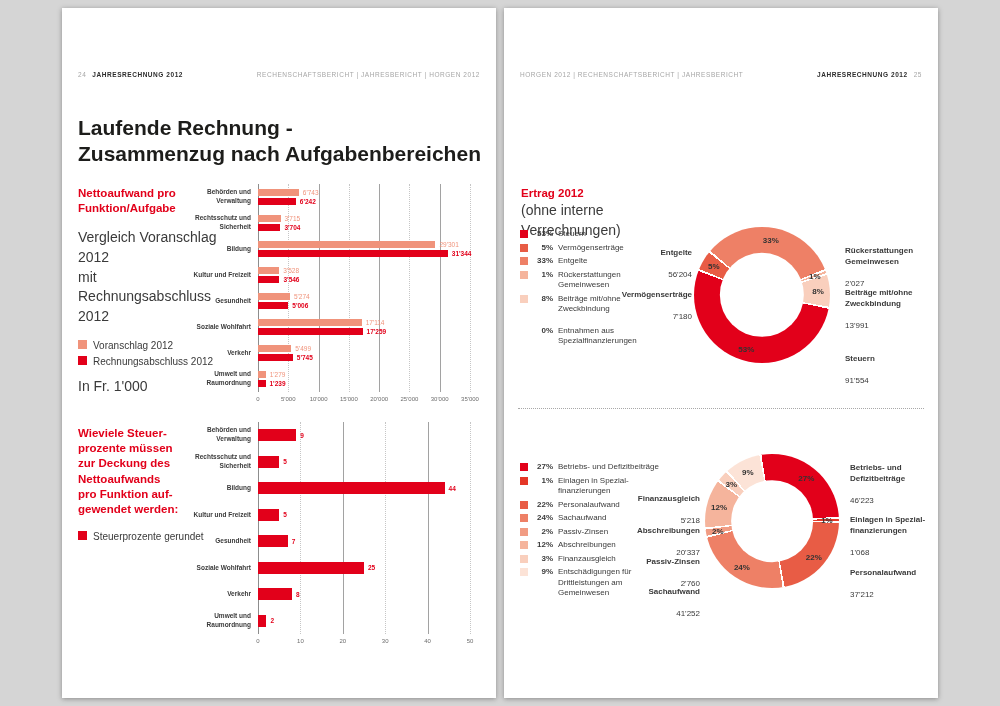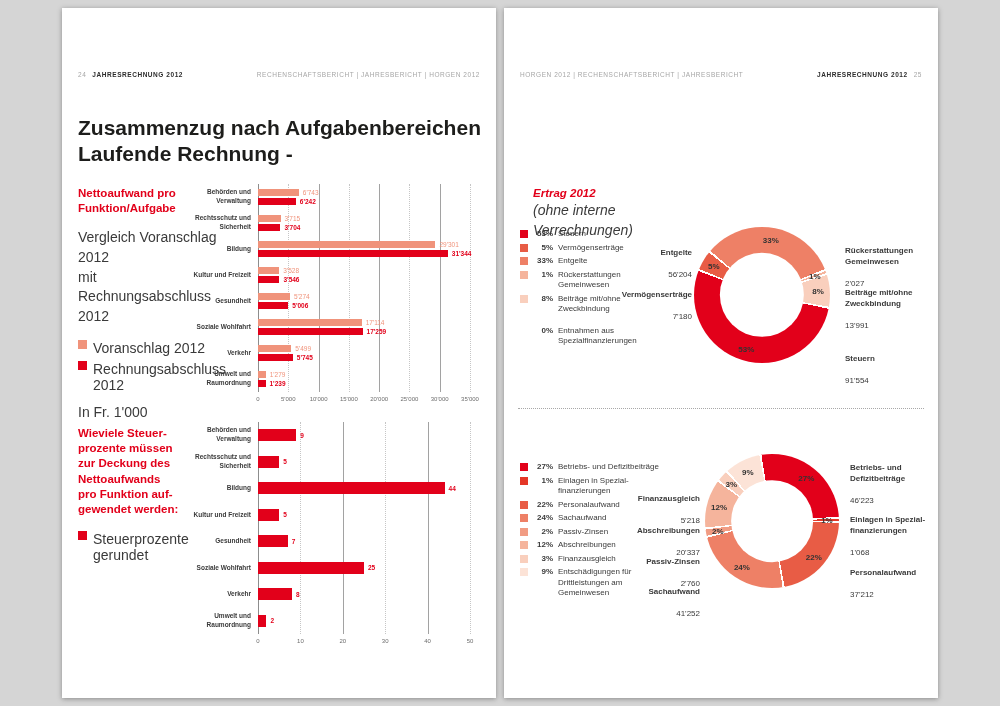--- a/index.html
+++ b/index.html
@@ -18,21 +18,21 @@
   .title{position:absolute;top:107px;left:16px;font-size:21px;font-weight:bold;
          color:#1d1d1b;line-height:1.24;}
 
   .sec-head{font-size:11.5px;font-weight:bold;color:#e2001a;line-height:1.32;white-space:pre-line;}
   .txt{font-size:14px;line-height:1.4;white-space:pre-line;color:#3a3a3a;}
   .col-block{position:absolute;left:16px;width:152px;}
   #col-s1{top:178px;}
   #col-s2{top:418px;}
   .mt12{margin-top:12px;} .mt14{margin-top:14px;} .mt10{margin-top:10px;} .mt4{margin-top:4px;}
 
-  .legend-row{display:flex;align-items:flex-start;margin-bottom:5px;font-size:14px;color:#3a3a3a;}
+  .legend-row{display:flex;align-items:flex-start;margin-bottom:5px;font-size:10px;color:#3a3a3a;}
   .swatch{width:9px;height:9px;flex:0 0 9px;margin-right:6px;margin-top:0;}
 
   
   .plot{position:absolute;}
   #chart1{left:196px;top:176px;width:212px;height:208px;}
   #chart2{left:196px;top:414px;width:212px;height:212px;}
   .grid-line{position:absolute;top:0;bottom:0;width:0;border-left:1px dotted #c6c6c6;}
   .grid-line.major{border-left:1px solid #a2a2a2;}
   .grid-line.zero{border-left:1px solid #8d8d8d;}
   .rows{position:absolute;left:0;right:0;top:0;bottom:0;display:flex;flex-direction:column;}
@@ -42,21 +42,21 @@
   .bars{height:100%;display:flex;flex-direction:column;justify-content:center;gap:2px;}
   .bar-line{display:flex;align-items:center;height:7px;}
   #chart2 .bar-line{height:12px;}
   .bar{height:100%;}
   .bar-val{font-size:6.5px;margin-left:4px;white-space:nowrap;}
   .bar-val.dark{font-weight:bold;color:#e2001a;}
   .axis{position:absolute;top:100%;left:0;right:0;height:12px;margin-top:4px;}
   .tick{position:absolute;transform:translateX(-50%);font-size:6px;color:#6d6d6d;white-space:nowrap;}
 
   
-  .rp-block{position:absolute;left:29px;font-style:italic;}
+  .rp-block{position:absolute;left:17px;}
   #rp-ertrag-head{top:178px;width:130px;}
   #rp-aufwand-head{top:412px;width:90px;}
   .pie-legend{position:absolute;left:16px;font-size:8px;}
   #legend-ertrag{top:221px;width:145px;}
   #legend-aufwand{top:454px;width:140px;}
   .lg-row{display:flex;align-items:flex-start;margin-bottom:3px;}
   .lg-swatch{width:8px;height:8px;flex:0 0 8px;margin-right:5px;margin-top:1px;}
   .lg-swatch.hidden-sw{visibility:hidden;}
   .lg-pct{flex:0 0 20px;text-align:right;font-weight:bold;margin-right:5px;color:#3a3a3a;}
   .lg-label{flex:1;line-height:1.32;color:#3a3a3a;}
@@ -96,22 +96,22 @@
 
 <div class="canvas">
 
   <div class="page" id="page-left">
     <div class="pg-header">
       <span><span>24</span><span class="gap"></span><span class="hdr-bold">JAHRESRECHNUNG 2012</span></span>
       <span>RECHENSCHAFTSBERICHT | JAHRESBERICHT | HORGEN 2012</span>
     </div>
 
     <div class="title">
+      <div>Laufende Rechnung -</div>
       <div>Zusammenzug nach Aufgabenbereichen</div>
-      <div>Laufende Rechnung -</div>
     </div>
 
     <div class="col-block" id="col-s1">
       <div class="sec-head">Nettoaufwand pro
 Funktion/Aufgabe</div>
       <div class="txt mt12">Vergleich Voranschlag 2012
 mit Rechnungsabschluss 2012</div>
       <div class="mt14">
         <div class="legend-row">
           <div class="swatch" style="background: rgb(240, 147, 123);"></div>

